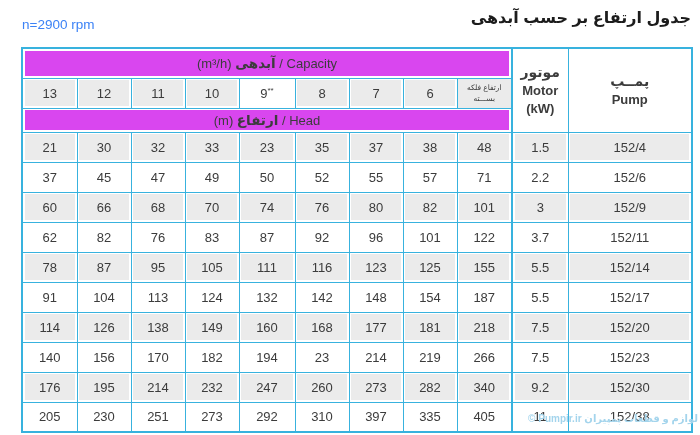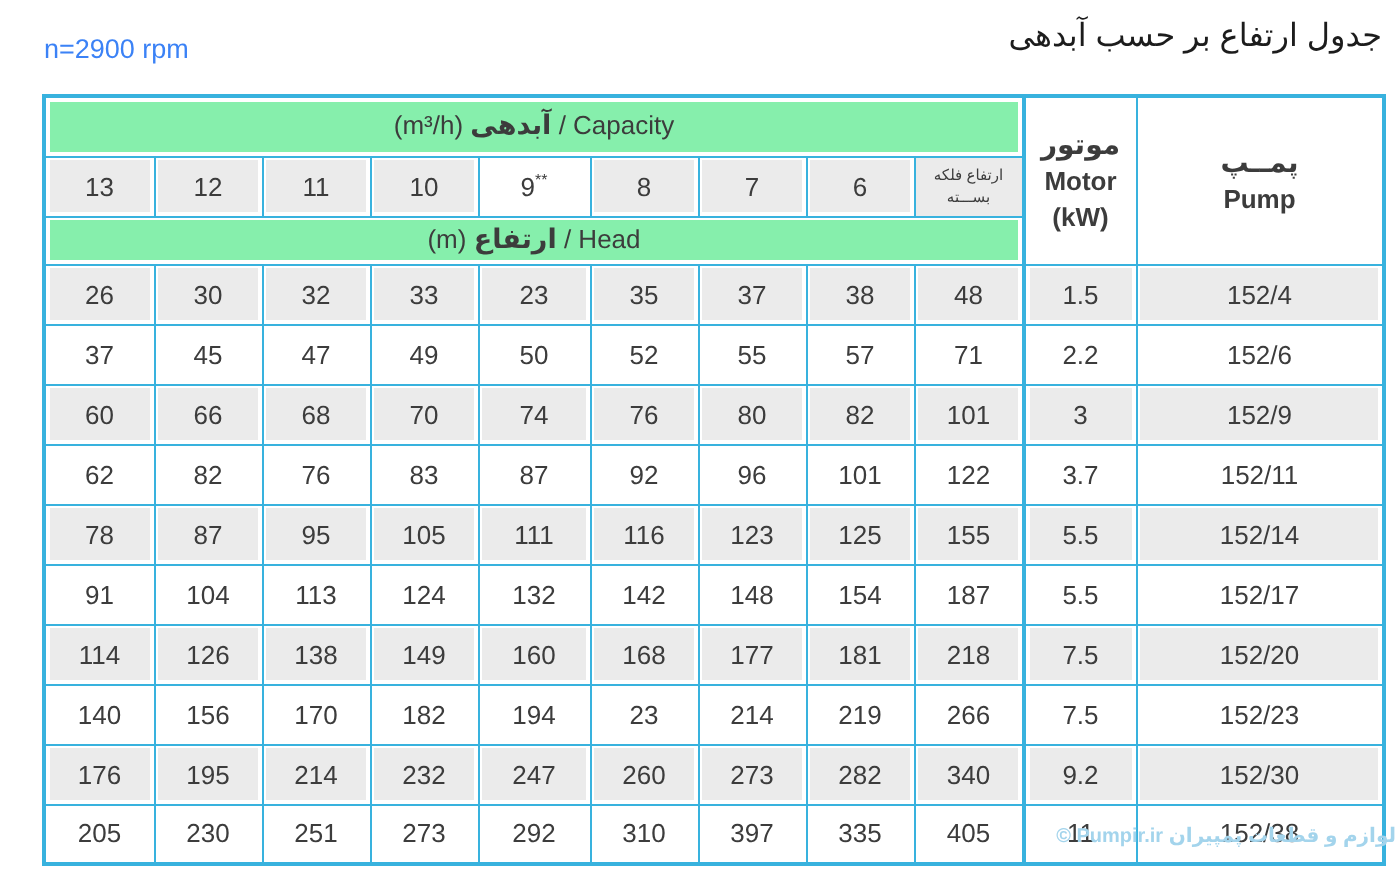--- a/index.html
+++ b/index.html
@@ -9,21 +9,21 @@
     --title:#1c1c1c;
     --watermark:#a3d4ec;
   }
   html,body{margin:0;padding:0;}
   body{
     width:700px;height:435px;background:#fff;position:relative;overflow:hidden;
     font-family:"Liberation Sans","DejaVu Sans",sans-serif;color:var(--text);
   }
   .rpm{position:absolute;left:22px;top:17px;font-size:13.5px;color:#3b82f6;}
   .title{
-    position:absolute;right:9px;top:8px;font-size:16px;font-weight:normal;
+    position:absolute;right:9px;top:8px;font-size:16px;font-weight:bold;
     direction:rtl;color:var(--title);
   }
   table{
     position:absolute;left:21px;top:47px;width:670px;
     border-collapse:collapse;table-layout:fixed;
     border:2px solid var(--border);
   }
   td{
     border:1px solid var(--border);
     text-align:center;vertical-align:middle;
@@ -31,21 +31,21 @@
     padding:2px;background-clip:content-box;
     overflow:hidden;white-space:nowrap;
   }
   .rowA{height:30px;}
   .rowB{height:30px;}
   .rowC{height:24px;}
   #data-body tr{height:30px;}
   .shade td{background-color:var(--shade);}
   td.white-bg{background-color:#fff;}
   td.motor-col{border-left-width:2px;}
-  .cap-head{background-color:#86efac;font-size:13px;}
+  .cap-head{background-color:#d946ef;font-size:13px;}
   .fa-bold{font-weight:bold;font-size:13.5px;}
   .mp{font-weight:bold;background-color:#fff;line-height:1.35;font-size:13px;}
   .mp .fa-bold{font-size:14px;}
   .cv-head{font-size:7.5px;line-height:1.5;direction:rtl;padding:0;}
   sup{font-size:8px;line-height:0;}
   .watermark{
     position:absolute;right:2px;top:413px;font-size:10px;
     color:var(--watermark);font-weight:bold;white-space:nowrap;
   }
 </style>
@@ -103,21 +103,21 @@
     <tr class="rowC">
       <td colspan="9" class="cap-head">
         <span>(m)</span>
         <span class="fa-bold">ارتفاع</span>
         <span>/ Head</span>
       </td>
     </tr>
   </tbody>
   <tbody id="data-body">
       <tr class="shade">
-        <td>26</td>
+        <td>21</td>
         <td>30</td>
         <td>32</td>
         <td>33</td>
         <td>23</td>
         <td>35</td>
         <td>37</td>
         <td>38</td>
         <td>48</td>
         <td class="motor-col">1.5</td>
         <td>152/4</td>

